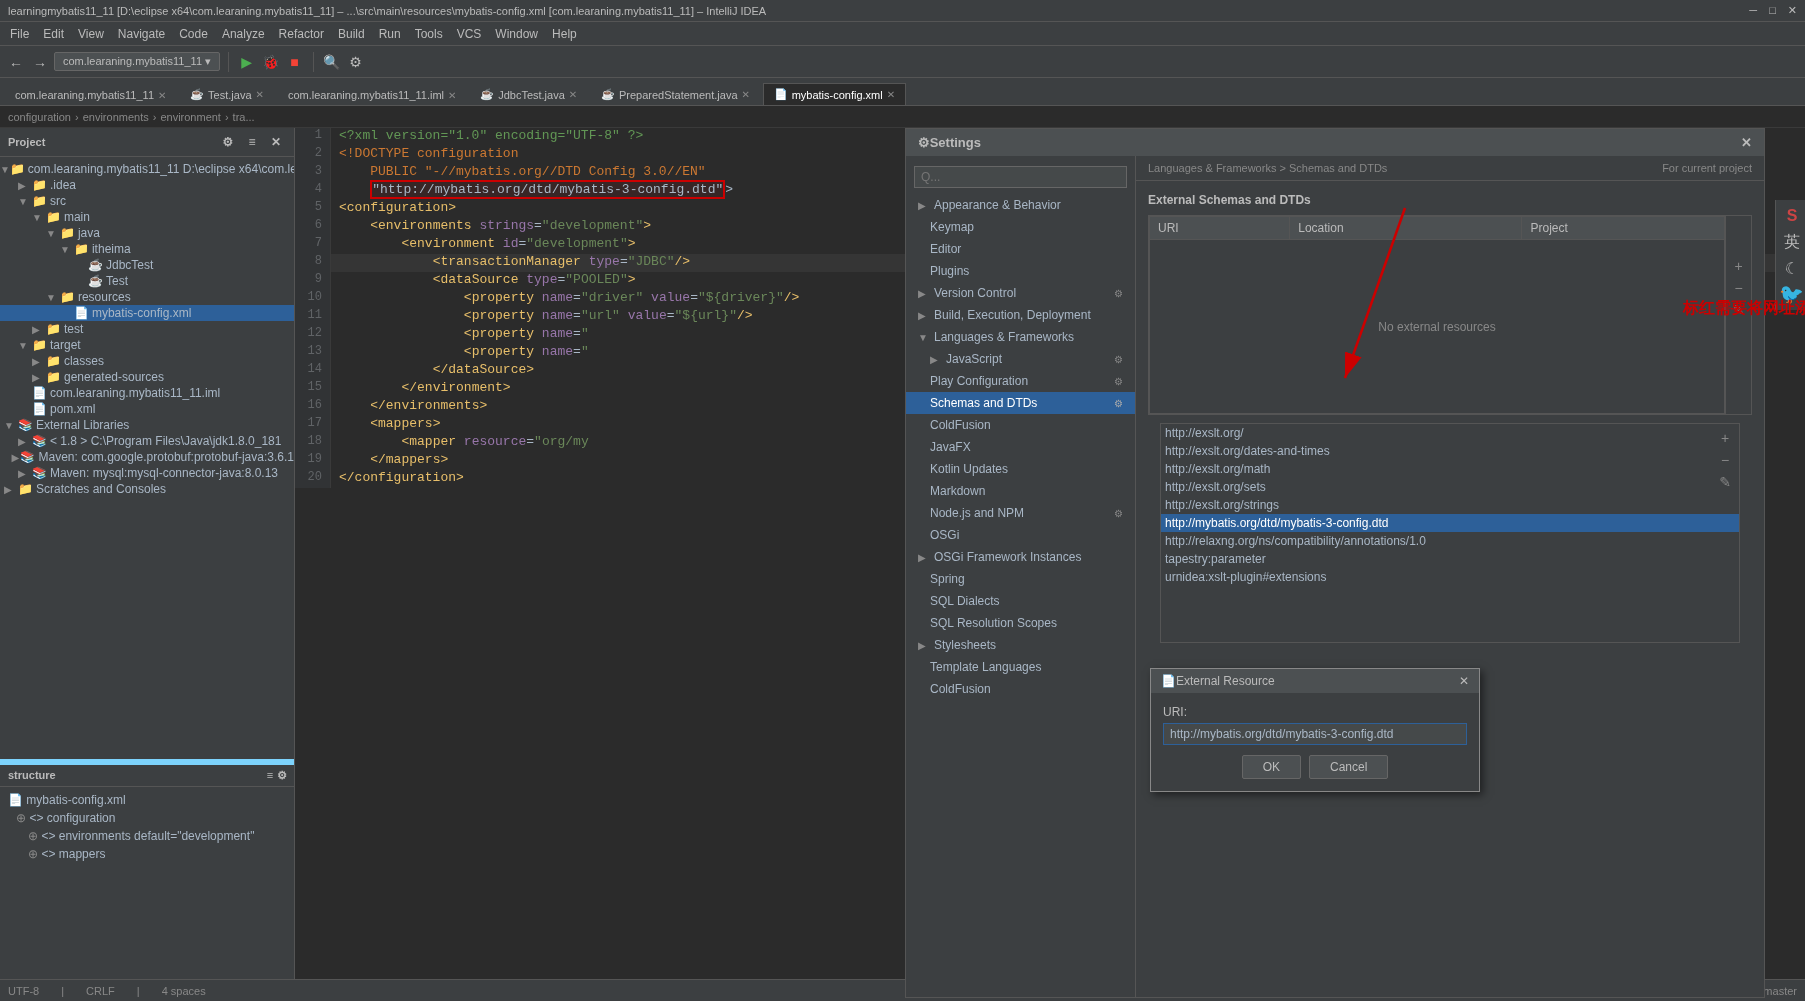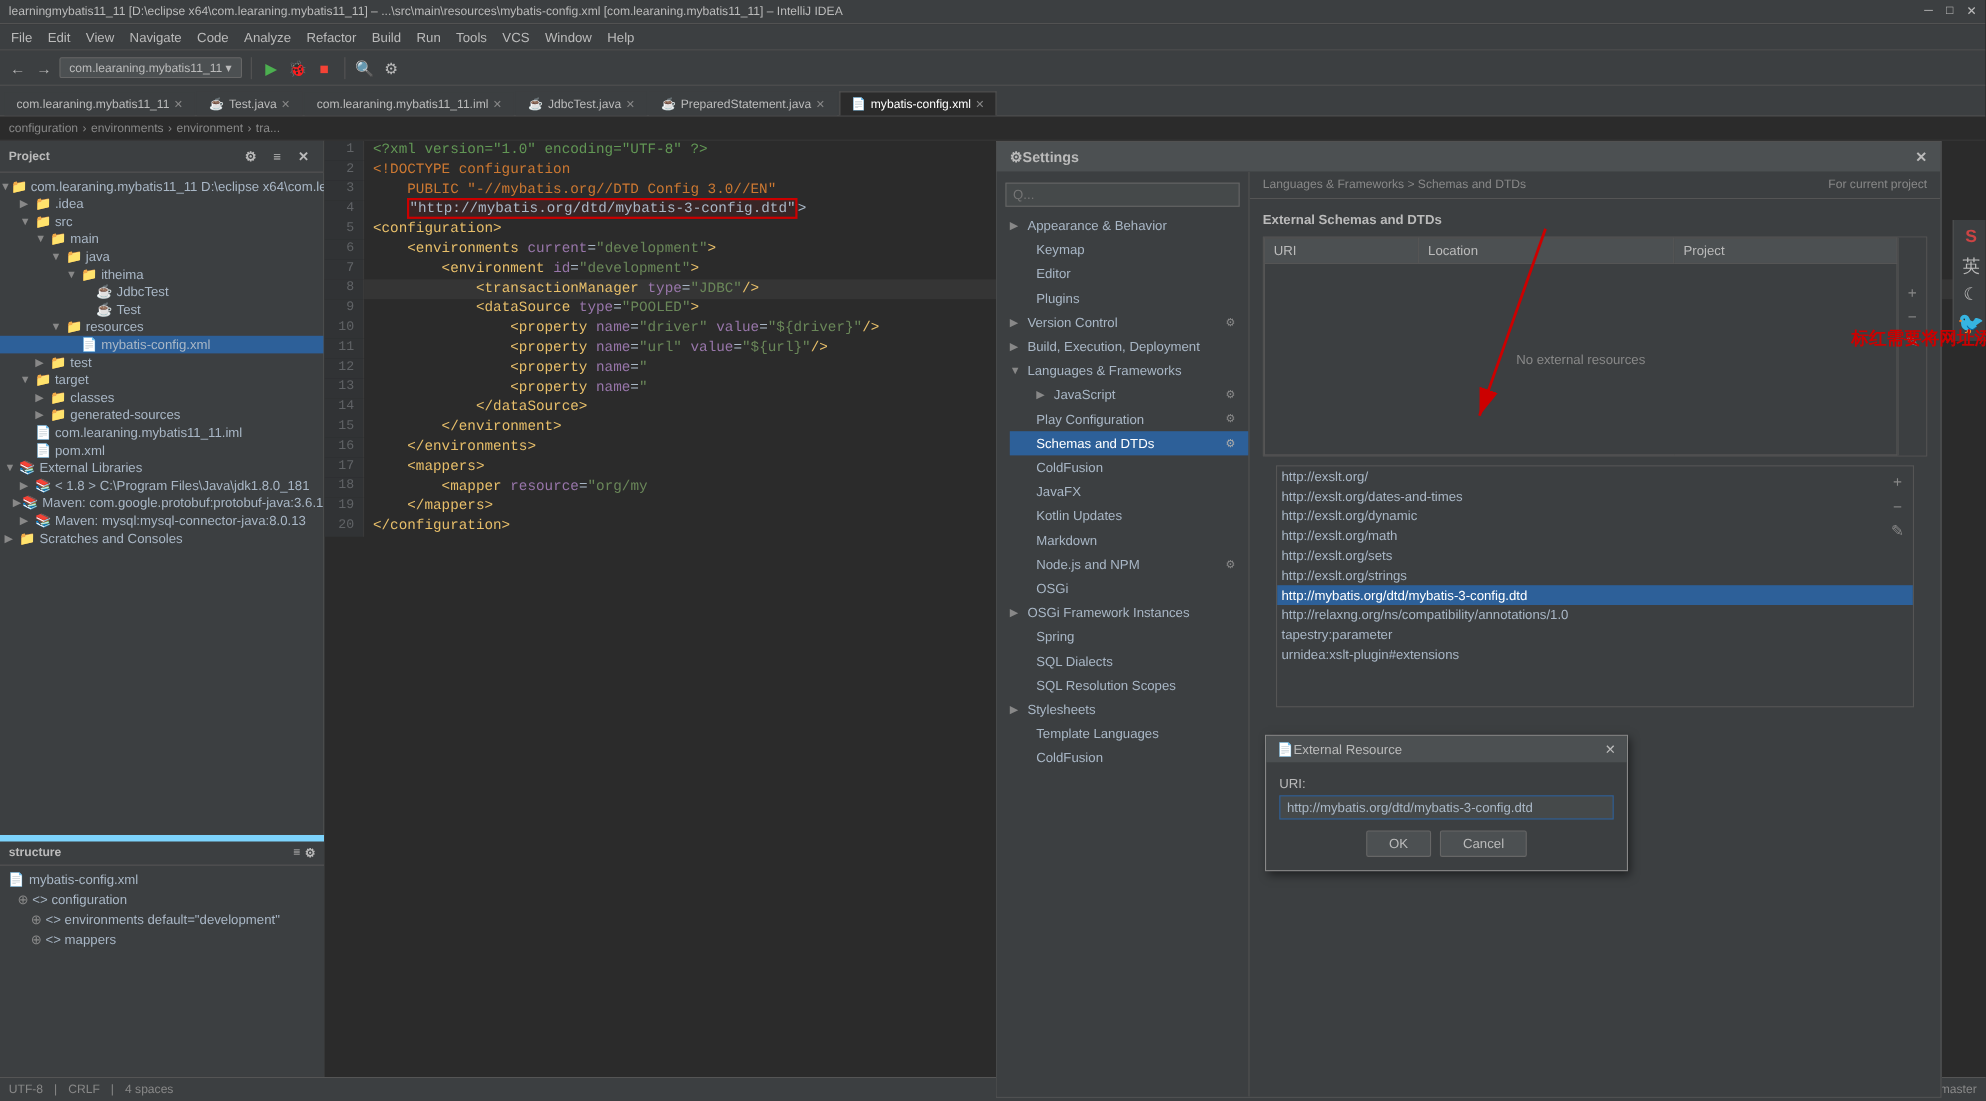--- a/index.html
+++ b/index.html
@@ -57,21 +57,21 @@
     .xml-doctype { color: #cc7832; }
 
     
     #settings-overlay { position: absolute; left: 610px; top: 0; width: 860px; height: 870px; background: #3c3f41; border: 1px solid #555; z-index: 10; display: flex; flex-direction: column; }
     #settings-title { background: #4c5052; padding: 6px 12px; font-size: 13px; font-weight: bold; color: #bbbbbb; display: flex; align-items: center; justify-content: space-between; }
     #settings-body { display: flex; flex: 1; overflow: hidden; }
     #settings-left { width: 230px; background: #3c3f41; border-right: 1px solid #555; overflow-y: auto; padding: 4px 0; font-size: 12px; }
     #settings-right { flex: 1; display: flex; flex-direction: column; padding: 0; overflow: hidden; }
     .settings-item { padding: 4px 12px; cursor: pointer; display: flex; align-items: center; gap: 4px; }
     .settings-item.active { background: #2d6099; color: #ffffff; }
-    .settings-item.indent1 { padding-left: 24px; margin-left: 12px; }
+    .settings-item.indent1 { padding-left: 24px; }
     .collapse-arrow { font-size: 10px; color: #888; width: 12px; }
 
     #settings-breadcrumb { padding: 6px 12px; font-size: 11px; color: #888; border-bottom: 1px solid #555; background: #3c3f41; }
     #settings-main { flex: 1; padding: 12px; overflow-y: auto; background: #3c3f41; }
     
     #ext-schemas-title { font-size: 12px; font-weight: bold; color: #bbbbbb; margin-bottom: 8px; }
     #uri-table { width: 100%; border-collapse: collapse; font-size: 12px; }
     #uri-table th { background: #4c5052; padding: 4px 8px; text-align: left; border: 1px solid #555; color: #bbbbbb; font-weight: normal; }
     #uri-table td { padding: 3px 8px; border: 1px solid #555; color: #a9b7c6; }
     
@@ -97,21 +97,21 @@
     .dialog-input { width: 100%; background: #45494a; border: 1px solid #2d6099; color: #a9b7c6; padding: 3px 6px; font-size: 12px; outline: none; }
     #ext-dialog-buttons { display: flex; justify-content: center; gap: 8px; margin-top: 10px; }
     .dialog-btn { padding: 4px 20px; font-size: 12px; cursor: pointer; border: 1px solid #666; border-radius: 2px; }
     .dialog-btn.ok { background: #4c5052; color: #bbbbbb; }
     .dialog-btn.cancel { background: #4c5052; color: #bbbbbb; }
 
     
     .red-box { border: 2px solid #cc0000; display: inline; background: rgba(180,0,0,0.1); }
 
     
-    #status-bar { height: 22px; background: #3c3f41; border-top: 1px solid #555; display: flex; align-items: center; padding: 0 8px; font-size: 11px; color: #888; gap: 10px; position: fixed; bottom: 0; width: 1805px; }
+    #status-bar { height: 22px; background: #3c3f41; border-top: 1px solid #555; display: flex; align-items: center; padding: 0 8px; font-size: 11px; color: #888; gap: 22px; position: fixed; bottom: 0; width: 1805px; }
 
     
     #structure-panel { position: absolute; bottom: 22px; left: 0; width: 295px; height: 200px; background: #3c3f41; border-top: 2px solid #555; display: flex; flex-direction: column; }
     #structure-header { padding: 4px 8px; font-size: 11px; font-weight: bold; color: #bbbbbb; border-bottom: 1px solid #555; }
     #structure-content { flex: 1; overflow-y: auto; padding: 4px; font-size: 12px; }
     .struct-item { padding: 2px 4px; cursor: pointer; }
 
     
     #right-icons { position: fixed; right: 0; top: 200px; width: 30px; display: flex; flex-direction: column; gap: 2px; background: #3c3f41; border-left: 1px solid #555; padding: 4px; z-index: 5; }
     .right-icon { width: 24px; height: 24px; display: flex; align-items: center; justify-content: center; cursor: pointer; font-size: 16px; color: #888; }
@@ -380,21 +380,21 @@
       <div class="code-line">
         <span class="line-num">4</span>
         <span class="line-content">    <span class="red-box">"http://mybatis.org/dtd/mybatis-3-config.dtd"</span>&gt;</span>
       </div>
       <div class="code-line">
         <span class="line-num">5</span>
         <span class="line-content"><span class="xml-tag">&lt;configuration&gt;</span></span>
       </div>
       <div class="code-line">
         <span class="line-num">6</span>
-        <span class="line-content">    <span class="xml-tag">&lt;environments </span><span class="xml-attr">current</span>=<span class="xml-val">"development"</span><span class="xml-tag">&gt;</span></span>
+        <span class="line-content">    <span class="xml-tag">&lt;environments </span><span class="xml-attr">strings</span>=<span class="xml-val">"development"</span><span class="xml-tag">&gt;</span></span>
       </div>
       <div class="code-line">
         <span class="line-num">7</span>
         <span class="line-content">        <span class="xml-tag">&lt;environment </span><span class="xml-attr">id</span>=<span class="xml-val">"development"</span><span class="xml-tag">&gt;</span></span>
       </div>
       <div class="code-line line-highlight">
         <span class="line-num">8</span>
         <span class="line-content">            <span class="xml-tag">&lt;transactionManager </span><span class="xml-attr">type</span>=<span class="xml-val">"JDBC"</span><span class="xml-tag">/&gt;</span></span>
       </div>
       <div class="code-line">
@@ -572,21 +572,20 @@
                 <span class="action-btn">+</span>
                 <span class="action-btn">−</span>
                 <span class="action-btn">✎</span>
               </div>
             </div>
 
             <div id="ignored-schemas">
               <div style="border:1px solid #555;height:220px;overflow-y:auto;position:relative;">
                 <div class="ignored-item">http://exslt.org/</div>
                 <div class="ignored-item">http://exslt.org/dates-and-times</div>
-                <div class="ignored-item">http://exslt.org/dynamic</div>
                 <div class="ignored-item">http://exslt.org/math</div>
                 <div class="ignored-item">http://exslt.org/sets</div>
                 <div class="ignored-item">http://exslt.org/strings</div>
                 <div class="ignored-item selected">http://mybatis.org/dtd/mybatis-3-config.dtd</div>
                 <div class="ignored-item">http://relaxng.org/ns/compatibility/annotations/1.0</div>
                 <div class="ignored-item">tapestry:parameter</div>
                 <div class="ignored-item">urnidea:xslt-plugin#extensions</div>
                 <div style="position:absolute;right:4px;top:4px;display:flex;flex-direction:column;gap:2px;">
                   <span class="action-btn">+</span>
                   <span class="action-btn">−</span>

